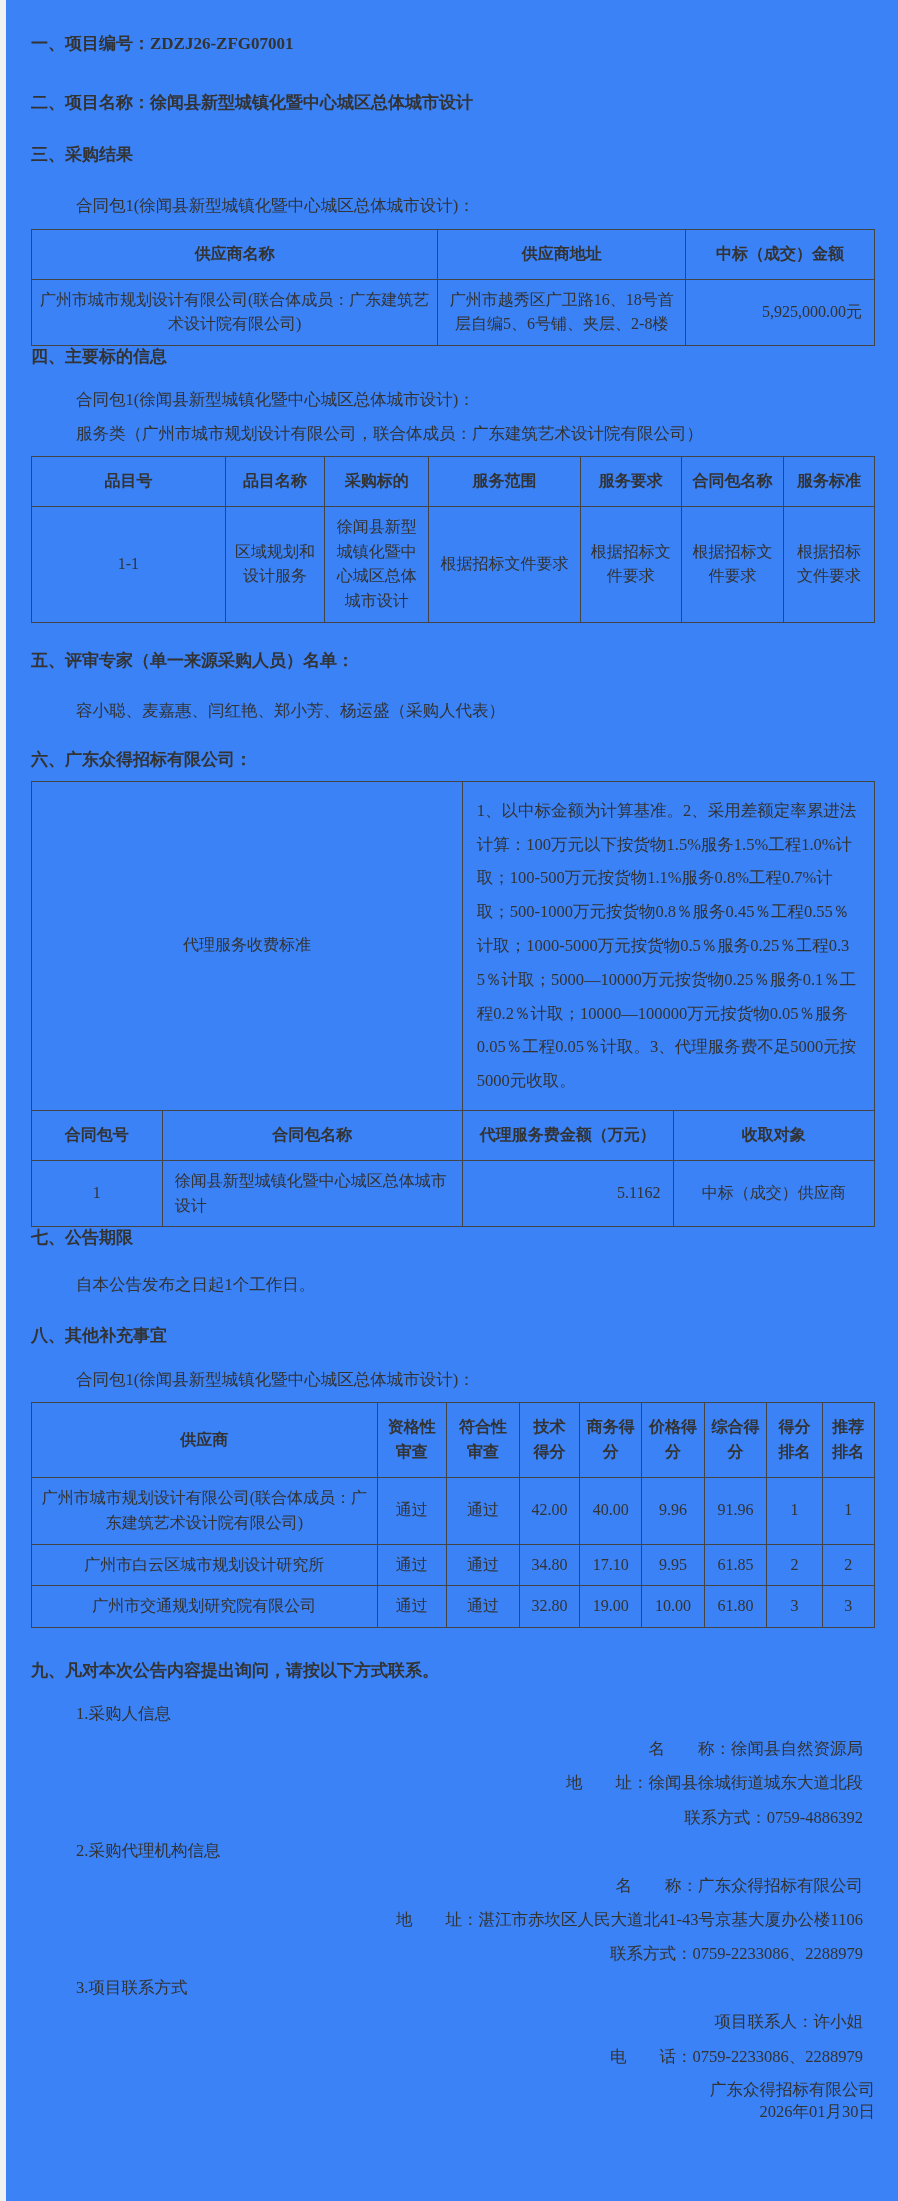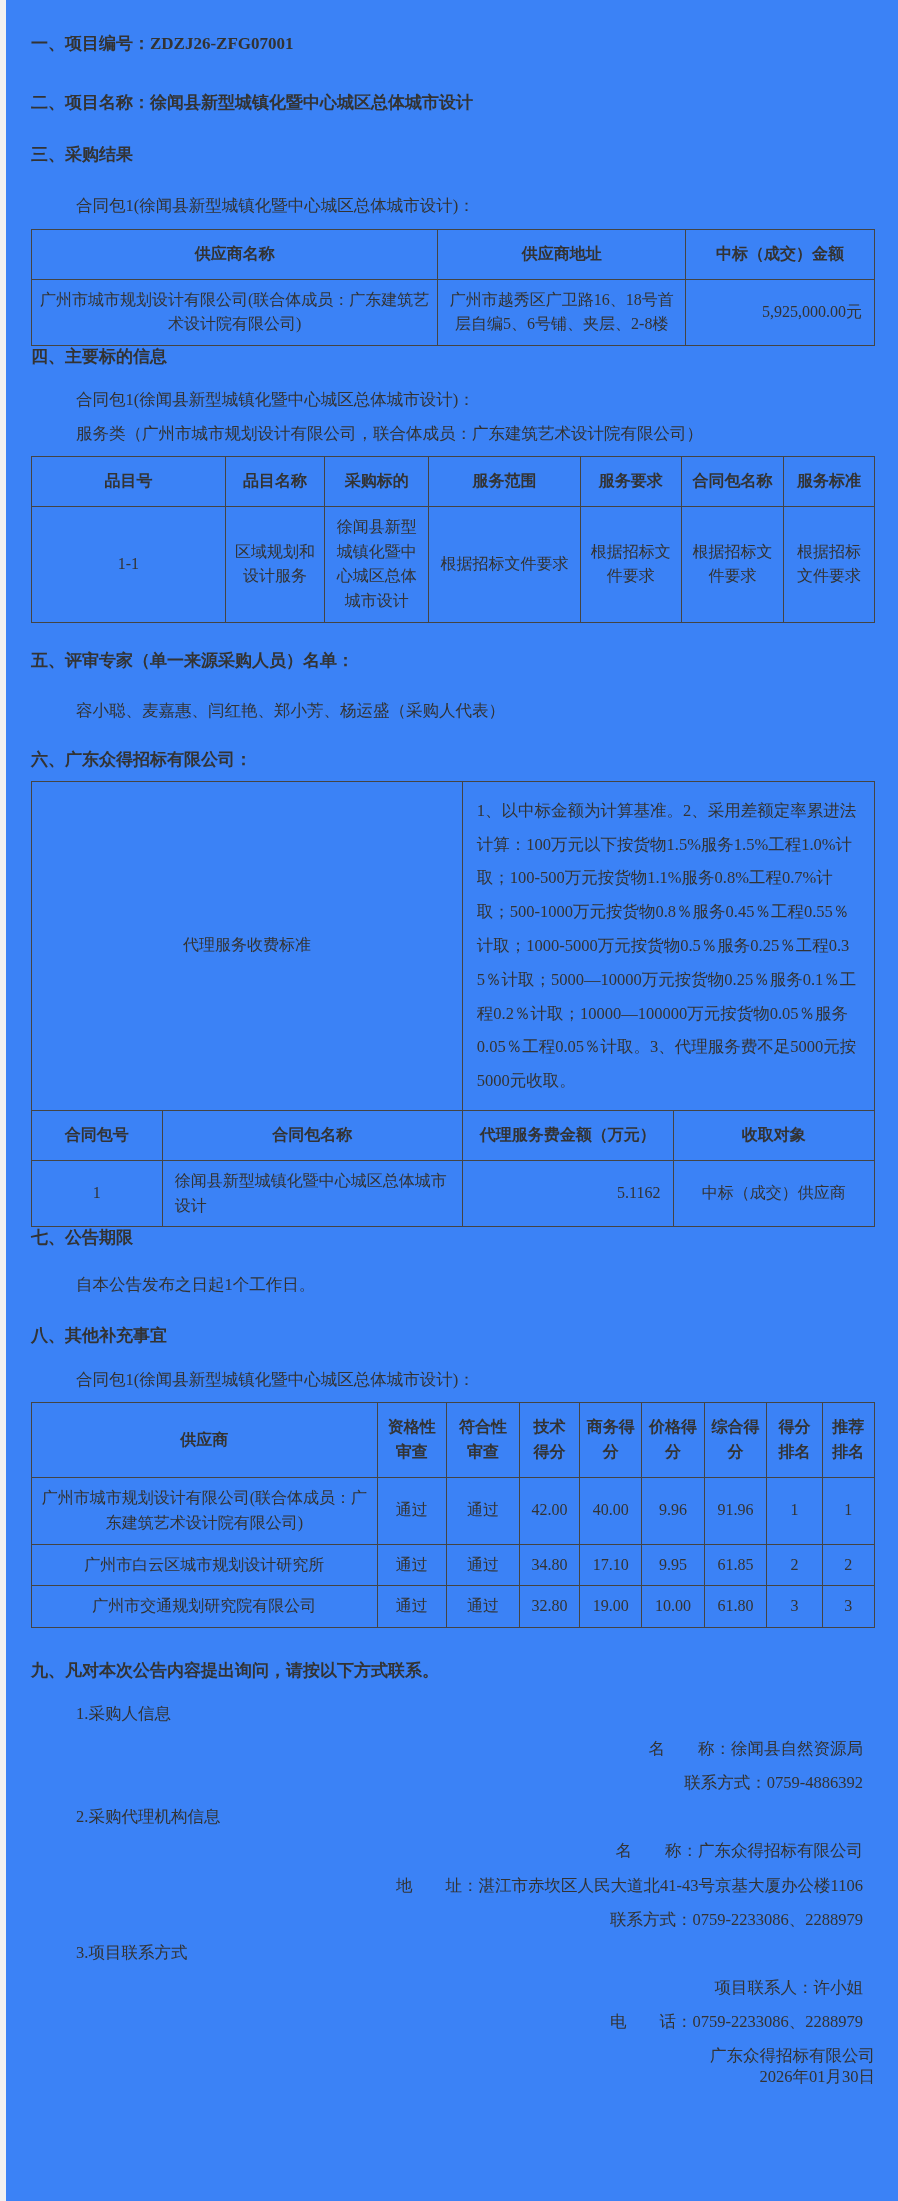--- a/index.html
+++ b/index.html
@@ -236,20 +236,21 @@
           <td>3</td>
         </tr>
       </tbody>
         </table>
     </div>
 
     <p class="sec-h mt32">九、凡对本次公告内容提出询问，请按以下方式联系。</p>
 
     <p class="para indent1 mt21">1.采购人信息</p>
     <p class="para indent2 mt13">名　　称：徐闻县自然资源局</p>
+    <p class="para indent2 mt13">地　　址：徐闻县徐城街道城东大道北段</p>
     <p class="para indent2 mt13">联系方式：0759-4886392</p>
 
     <p class="para indent1 mt10">2.采购代理机构信息</p>
     <p class="para indent2 mt13">名　　称：广东众得招标有限公司</p>
     <p class="para indent2 mt13">地　　址：湛江市赤坎区人民大道北41-43号京基大厦办公楼1106</p>
     <p class="para indent2 mt13">联系方式：0759-2233086、2288979</p>
 
     <p class="para indent1 mt10">3.项目联系方式</p>
     <p class="para indent2 mt13">项目联系人：许小姐</p>
     <p class="para indent2 mt13">电　　话：0759-2233086、2288979</p>

